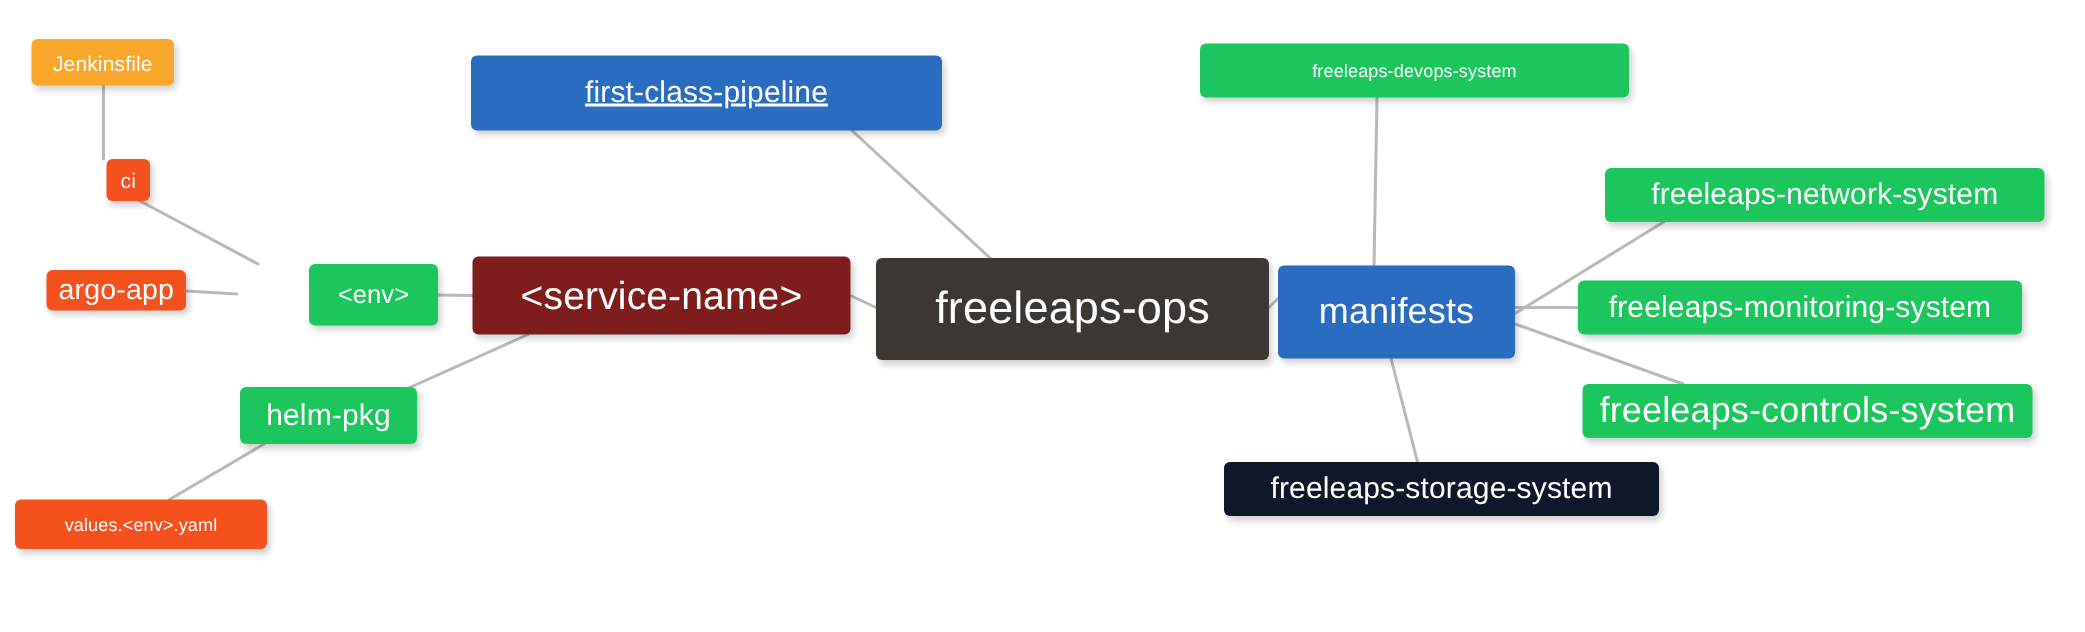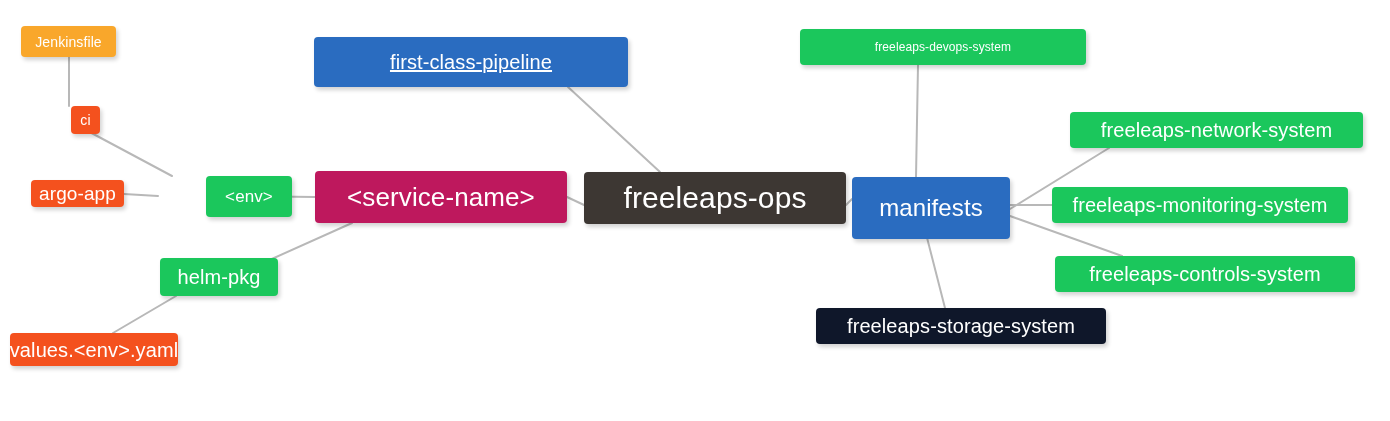--- a/index.html
+++ b/index.html
@@ -58,29 +58,29 @@
       <line x1="158" y1="196" x2="124" y2="194" stroke="#b8b8b8" stroke-width="2" stroke-linecap="round"></line>
       <line x1="69" y1="106" x2="69" y2="57" stroke="#b8b8b8" stroke-width="2" stroke-linecap="round"></line>
       <line x1="176" y1="296" x2="113" y2="333" stroke="#b8b8b8" stroke-width="2" stroke-linecap="round"></line>
       <line x1="916" y1="177" x2="918" y2="65" stroke="#b8b8b8" stroke-width="2" stroke-linecap="round"></line>
       <line x1="1010" y1="209" x2="1109" y2="148" stroke="#b8b8b8" stroke-width="2" stroke-linecap="round"></line>
       <line x1="1010" y1="205" x2="1052" y2="205" stroke="#b8b8b8" stroke-width="2" stroke-linecap="round"></line>
       <line x1="1010" y1="216" x2="1122" y2="256" stroke="#b8b8b8" stroke-width="2" stroke-linecap="round"></line>
       <line x1="923" y1="222" x2="945" y2="308" stroke="#b8b8b8" stroke-width="2" stroke-linecap="round"></line>
     </svg>
   <div id="node-layer">
-      <div class="node" style="left: 584px; top: 172px; width: 262px; height: 52px; background: rgb(61, 55, 51); font-size: 30px;">freeleaps-ops</div>
-      <div class="node" style="left: 315px; top: 171px; width: 252px; height: 52px; background: #be185d; font-size: 26px;">&lt;service-name&gt;</div>
+      <div class="node" style="left: 584px; top: 172px; width: 262px; height: 68px; background: rgb(61, 55, 51); font-size: 30px;">freeleaps-ops</div>
+      <div class="node" style="left: 315px; top: 171px; width: 252px; height: 52px; background: #7f1d1d; font-size: 26px;">&lt;service-name&gt;</div>
       <div class="node" style="left: 314px; top: 37px; width: 314px; height: 50px; background: rgb(42, 108, 192); font-size: 20px; text-decoration: underline;">first-class-pipeline</div>
       <div class="node" style="left: 852px; top: 177px; width: 158px; height: 62px; background: rgb(42, 108, 192); font-size: 24px;">manifests</div>
       <div class="node" style="left: 158px; top: 176px; width: 86px; height: 41px; background: rgb(27, 199, 92); font-size: 17px; margin-left: 48px;">&lt;env&gt;</div>
       <div class="node" style="left: 160px; top: 258px; width: 118px; height: 38px; background: rgb(27, 199, 92); font-size: 20px;">helm-pkg</div>
       <div class="node" style="left: 21px; top: 26px; width: 95px; height: 31px; background: rgb(249, 167, 43); font-size: 14px;">Jenkinsfile</div>
       <div class="node" style="left: 71px; top: 106px; width: 29px; height: 28px; background: rgb(244, 81, 30); font-size: 14px;">ci</div>
       <div class="node" style="left: 31px; top: 180px; width: 93px; height: 27px; background: rgb(244, 81, 30); font-size: 19px;">argo-app</div>
-      <div class="node" style="left: 10px; top: 333px; width: 168px; height: 33px; background: rgb(244, 81, 30); font-size: 20px;">values.&lt;env&gt;.yaml</div>
+      <div class="node" style="left: 10px; top: 333px; width: 168px; height: 33px; background: rgb(244, 81, 30); font-size: 12px;">values.&lt;env&gt;.yaml</div>
       <div class="node" style="left: 800px; top: 29px; width: 286px; height: 36px; background: rgb(27, 199, 92); font-size: 12px;">freeleaps-devops-system</div>
       <div class="node" style="left: 1055px; top: 112px; width: 293px; height: 36px; background: rgb(27, 199, 92); font-size: 20px; margin-left: 15px;">freeleaps-network-system</div>
       <div class="node" style="left: 1052px; top: 187px; width: 296px; height: 36px; background: rgb(27, 199, 92); font-size: 20px;">freeleaps-monitoring-system</div>
-      <div class="node" style="left: 1055px; top: 256px; width: 300px; height: 36px; background: rgb(27, 199, 92); font-size: 20px;">freeleaps-controls-system</div>
+      <div class="node" style="left: 1055px; top: 256px; width: 300px; height: 36px; background: rgb(27, 199, 92); font-size: 24px;">freeleaps-controls-system</div>
       <div class="node" style="left: 816px; top: 308px; width: 290px; height: 36px; background: #0f172a; font-size: 20px;">freeleaps-storage-system</div>
     </div>
 </div>
 
 </body></html>

